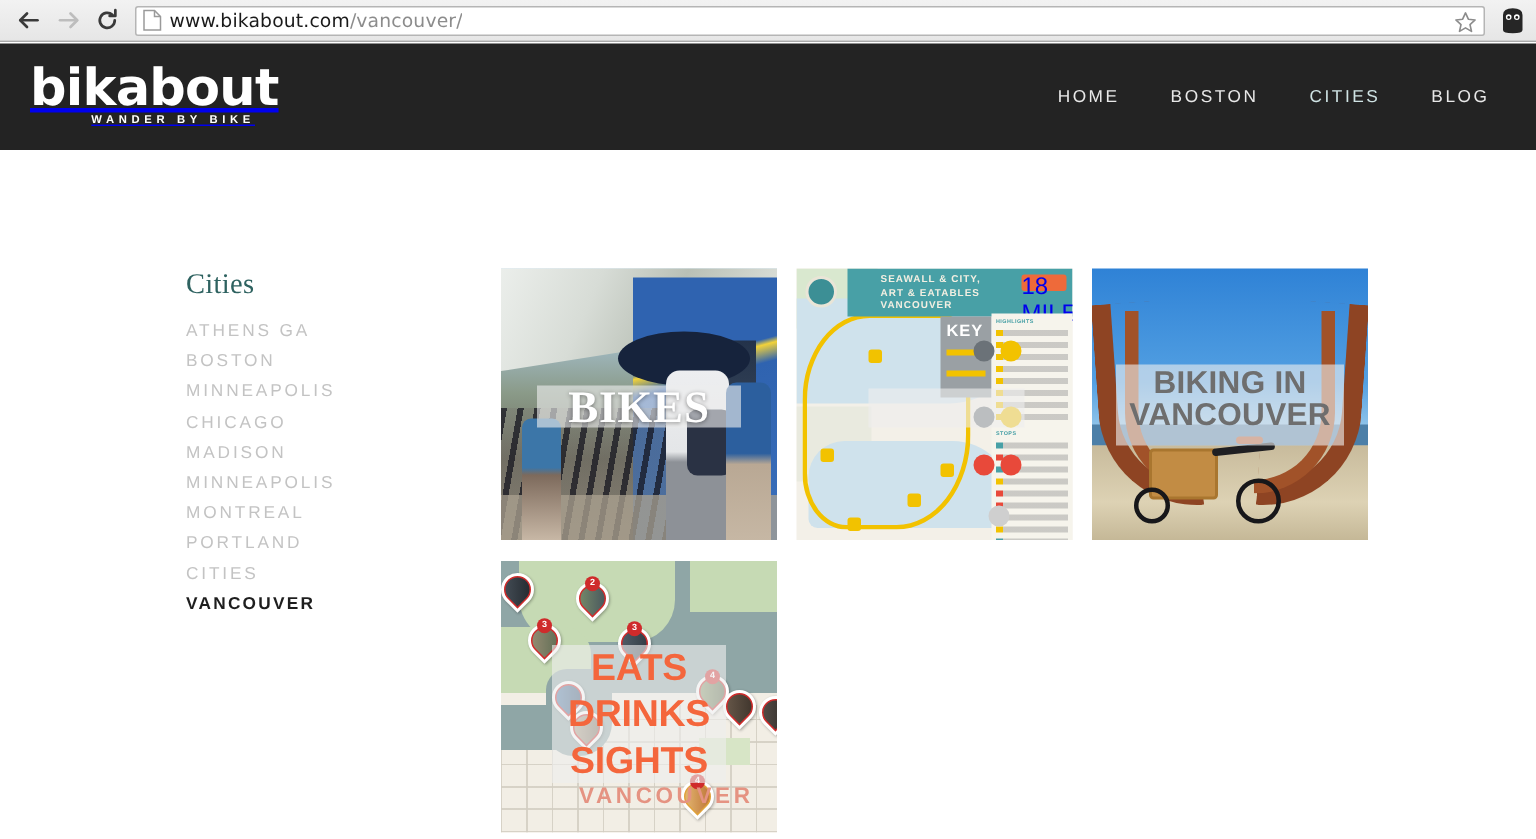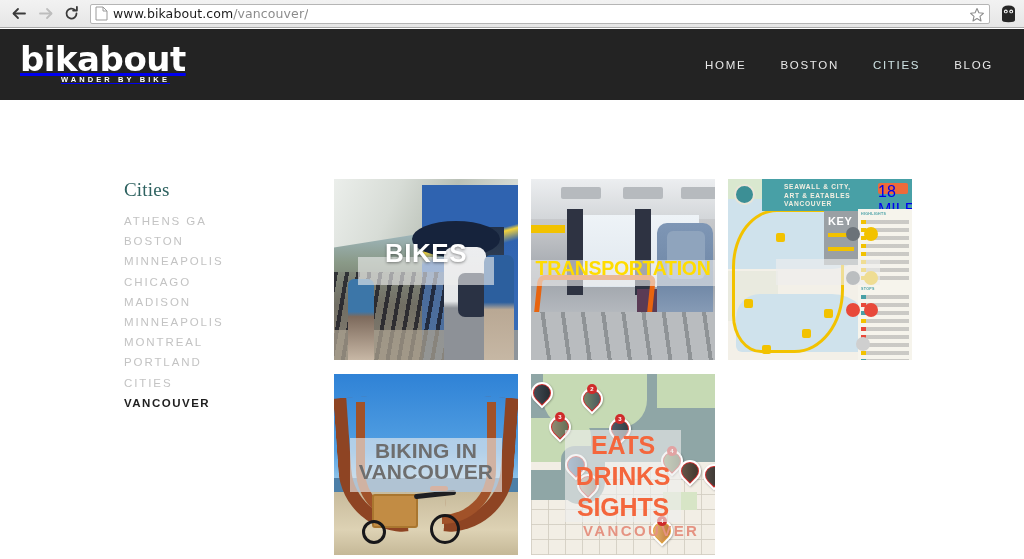--- a/index.html
+++ b/index.html
@@ -354,42 +354,24 @@
       <span class="store-door"></span>
       <span class="oval-sign"></span>
       <span class="bikes-row"></span>
       <span class="ground"></span>
       <span class="p1"></span>
       <span class="p2">
           <span class="pack"></span>
         </span>
       <span class="p3"></span>
       <span class="label-shade" style="left:24px; top:78px; width:136px; height:28px;"></span>
-      <span class="tile-label" style="top:61px; font-size:26px; letter-spacing:0.5px; color:#ffffff; text-shadow:0 1px 3px rgba(0,0,0,.45);">BIKES</span>
+      <span class="tile-label" style="top:78px; font-size:30px; letter-spacing:0.5px; color:#ffffff; text-shadow:0 1px 3px rgba(0,0,0,.45);font-family:Liberation Serif, serif;">BIKES</span>
     </a>
 
 
-    <a class="tile t-transport" href="#">
-      <span class="ceiling"></span>
-      <span class="vent a"></span>
-      <span class="vent b"></span>
-      <span class="vent c"></span>
-      <span class="window w1"></span>
-      <span class="window w2"></span>
-      <span class="curtain c1"></span>
-      <span class="curtain c2"></span>
-      <span class="purple"></span>
-      <span class="seat"></span>
-      <span class="seatpad"></span>
-      <span class="yellowbar"></span>
-      <span class="bike-o"></span>
-      <span class="rack"></span>
-      <span class="label-shade" style="left:0; top:81px; width:184px; height:26px;"></span>
-      <span class="tile-label" style="top:80px; font-size:19.5px; letter-spacing:-0.3px; color:#ffdc00;">TRANSPORTATION</span>
-    </a>
 
     <a class="tile t-routes" href="#">
       <span class="land-g"></span>
       <span class="water"></span>
       <span class="land-g2"></span>
       <span class="water2"></span>
       <span class="route-line"></span>
       <span class="pin" style="left:16px;top:120px;"></span>
       <span class="pin" style="left:48px;top:54px;"></span>
       <span class="pin" style="left:74px;top:150px;"></span>

